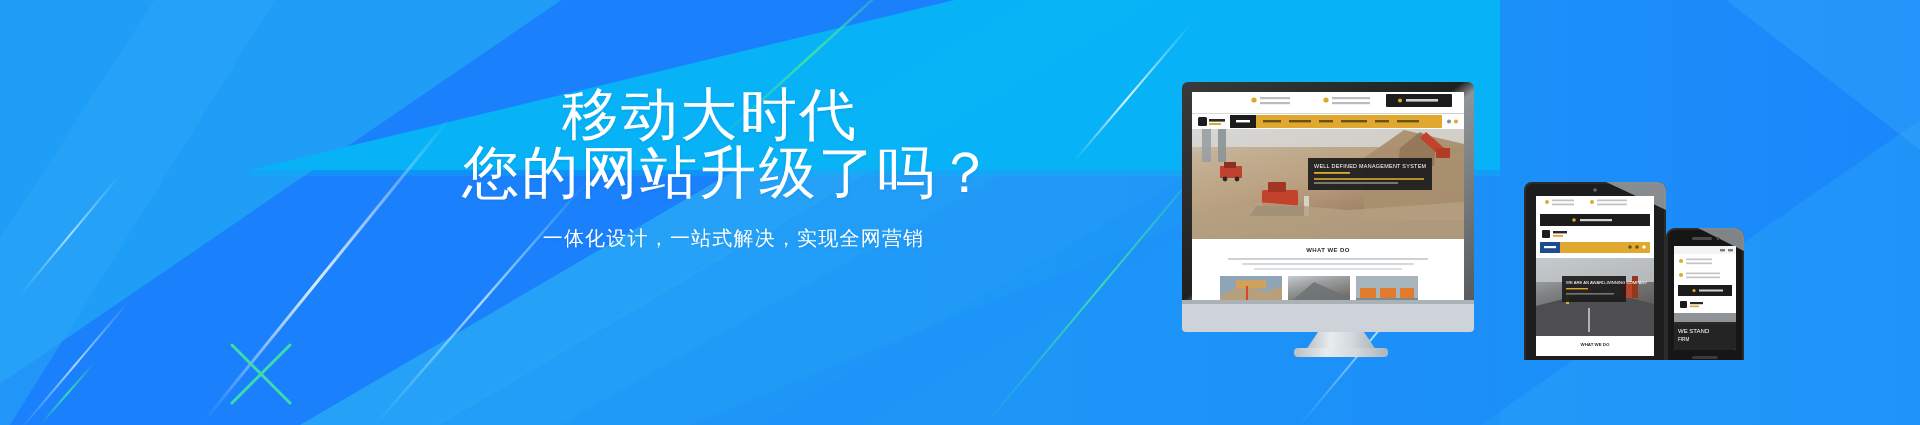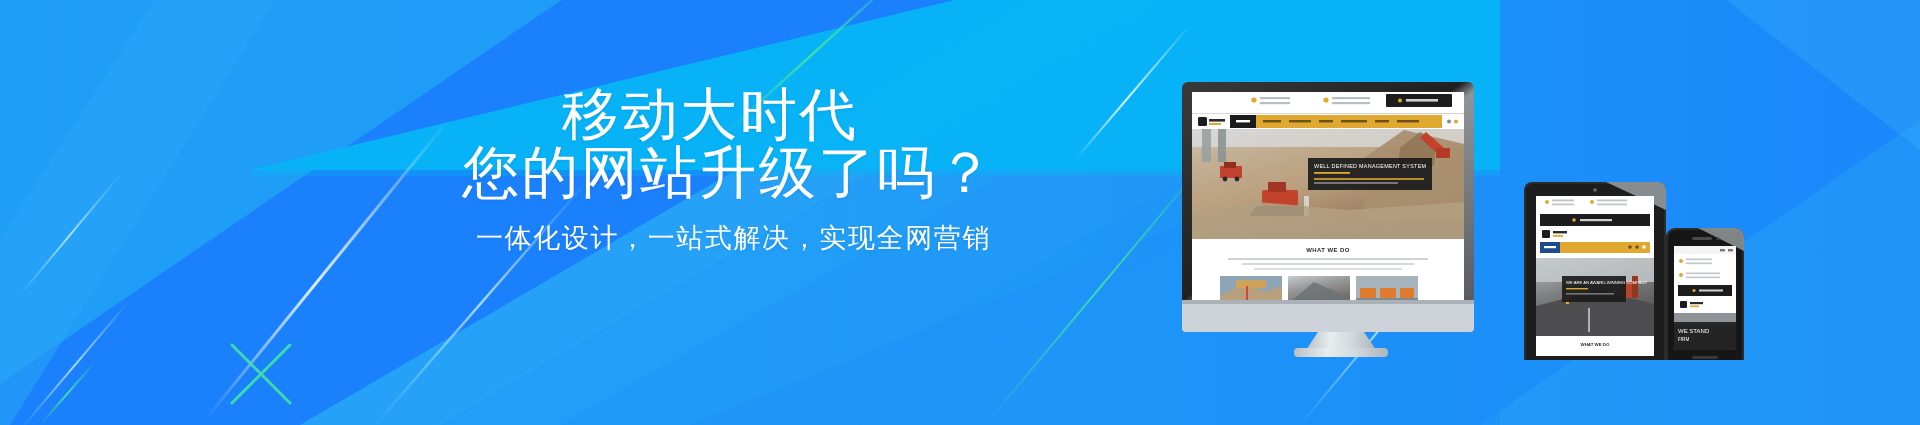--- a/index.html
+++ b/index.html
@@ -62,21 +62,21 @@
     right: 0;
     top: 140px;
     font-size: 57px;
     line-height: 64px;
     margin-left: 38px;
   }
   .subline {
     left: 0;
     right: 0;
     top: 222px;
-    font-size: 27px;
+    font-size: 20px;
     line-height: 32px;
     letter-spacing: 0.06em;
     margin-left: 47px;
   }
 
   
   .devices {
     position: absolute;
     left: 1168px;
     top: 70px;

